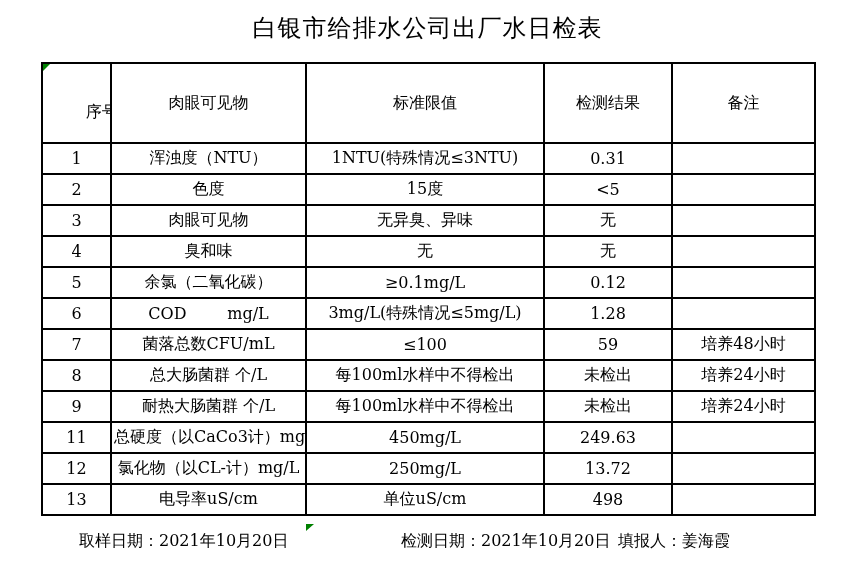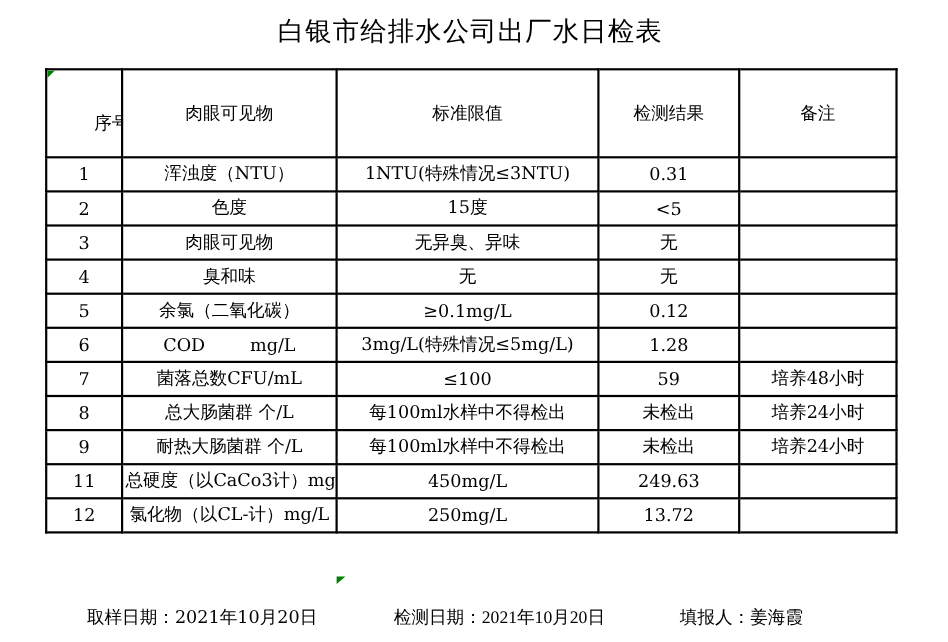--- a/index.html
+++ b/index.html
@@ -58,23 +58,23 @@
   .fill-marker {
     position: absolute;
     left: 306px;
     top: 524px;
     width: 0;
     height: 0;
     border-top: 7px solid #008000;
     border-right: 8px solid transparent;
   }
   .footer-line { position: absolute; top: 531px; left: 0; width: 862px; height: 22px; }
-  .footer-item { position: absolute; font-size: 16px; white-space: pre; margin-top: 20px; }
+  .footer-item { position: absolute; font-size: 16px; white-space: pre; }
   .footer-sampling { left: 79px; }
-  .footer-testing  { left: 358px; font-family: Liberation Serif, serif; }
+  .footer-testing  { left: 401px; }
   .footer-reporter { left: 618px; }
 </style>
 </head>
 <body>
 
 <div class="page-title">白银市给排水公司出厂水日检表</div>
 
 <table class="daily-check">
   <colgroup>
     <col style="width:69px">
@@ -166,20 +166,27 @@
         <td>249.63</td>
         <td></td>
       </tr>
       <tr>
         <td>12</td>
         <td>氯化物（以CL-计）mg/L</td>
         <td>250mg/L</td>
         <td>13.72</td>
         <td></td>
       </tr>
+      <tr>
+        <td>13</td>
+        <td>电导率uS/cm</td>
+        <td>单位uS/cm</td>
+        <td>498</td>
+        <td></td>
+      </tr>
     </tbody>
 </table>
 
 <span class="fill-marker"></span>
 
 <div class="footer-line">
   <span class="footer-item footer-sampling">取样日期：2021年10月20日</span>
   <span class="footer-item footer-testing">检测日期：2021年10月20日</span>
   <span class="footer-item footer-reporter">填报人：姜海霞</span>
 </div>

